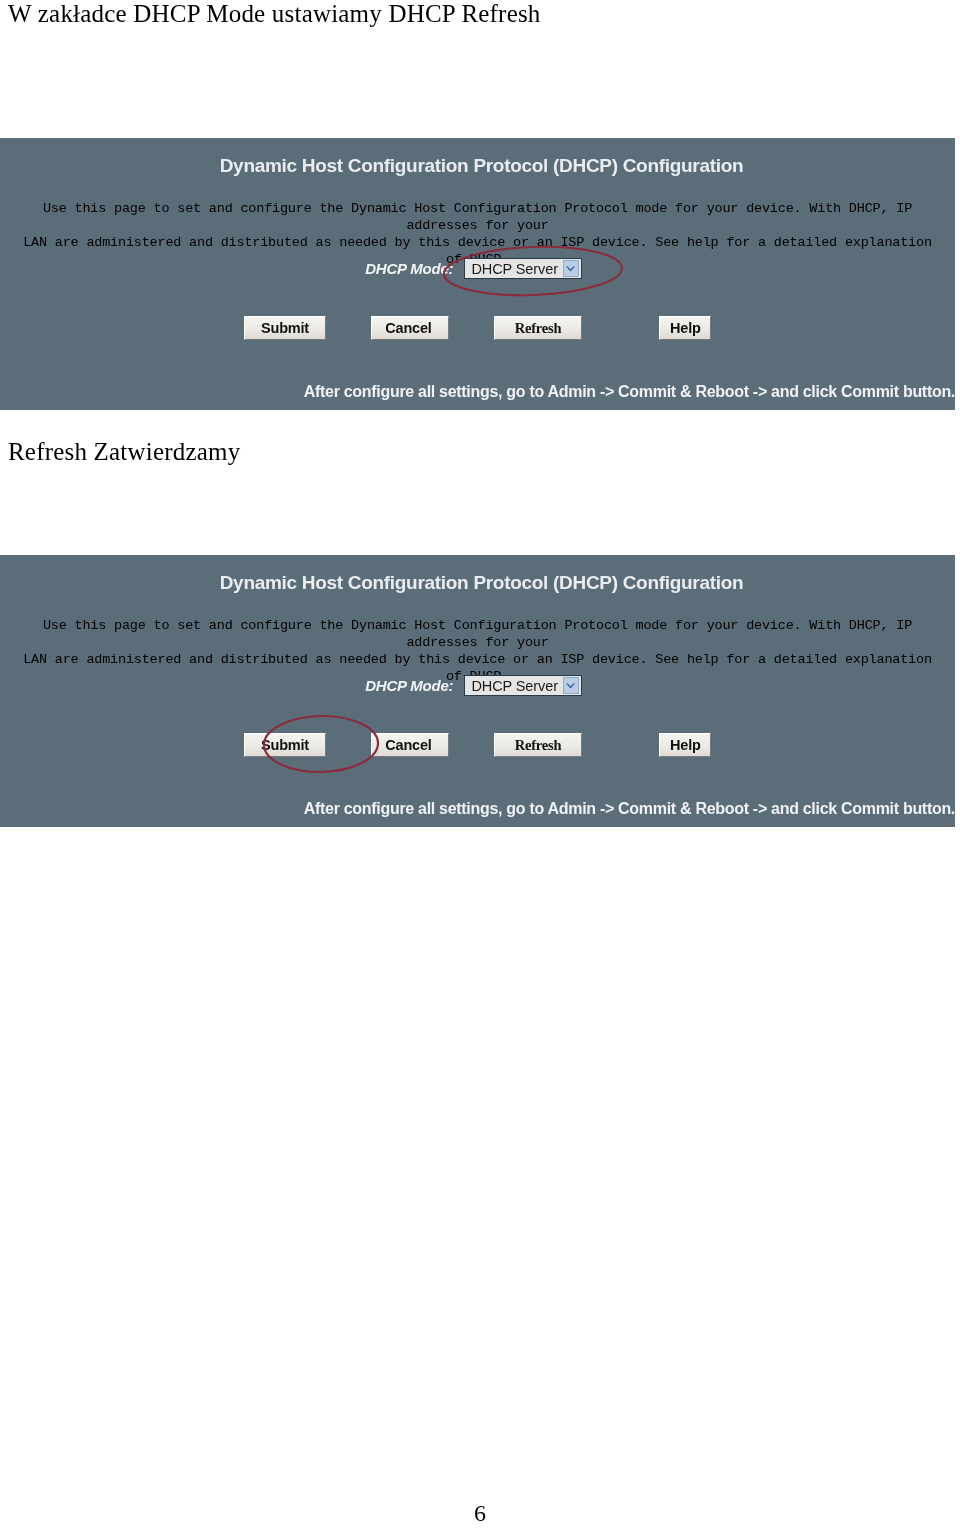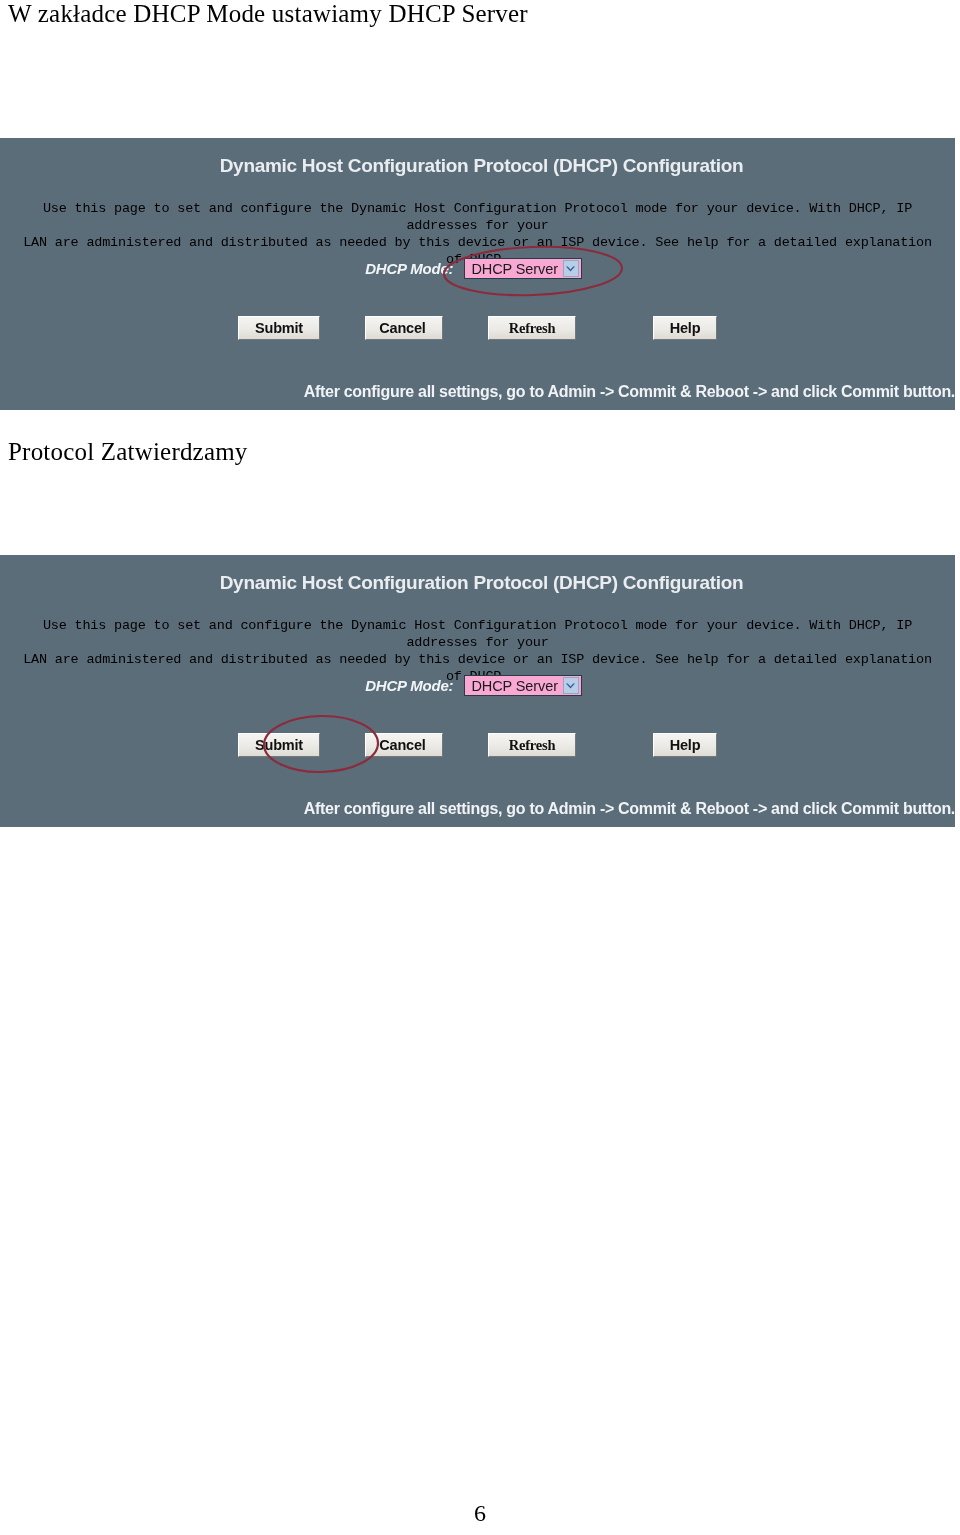--- a/index.html
+++ b/index.html
@@ -89,21 +89,21 @@
     color: #f2f5f7;
     font-size: 15px;
     font-weight: bold;
     font-style: italic;
     margin-right: 11px;
     letter-spacing: -0.2px;
   }
   .mode-select {
     display: inline-flex;
     align-items: center;
-    background: #f9a8d4;
+    background: #e5e5e5;
     border: 1px solid #2a3a46;
     height: 21px;
     padding: 0 2px 0 6px;
     box-sizing: border-box;
   }
   .mode-select .sel-value {
     font-family: "Liberation Sans", sans-serif;
     font-size: 14.5px;
     color: #1b1b1b;
     letter-spacing: -0.1px;
@@ -147,21 +147,21 @@
     text-align: center;
     margin-right: 45px;
     padding: 0 10px;
     box-sizing: border-box;
     cursor: pointer;
   }
   .btn:last-child { margin-right: 0; }
   .btn-submit  { width: 82px; }
   .btn-cancel  { width: 78px; padding-left: 7px; }
   .btn-refresh { width: 88px; font-family: Liberation Serif, serif; }
-  .btn-help    { width: 64px; margin-left: 32px; }
+  .btn-help    { width: 52px; margin-left: 32px; }
 
   
   .panel-footer {
     position: absolute;
     left: 0;
     right: 0;
     top: 245px;
     text-align: right;
     color: #f0f3f5;
     font-size: 16px;
@@ -174,21 +174,21 @@
     position: absolute;
     pointer-events: none;
   }
   .annot-ellipse svg { display: block; overflow: visible; }
   #annot-dropdown { left: 440px; top: 243px; }
   #annot-submit   { left: 258px; top: 713px; }
 </style>
 </head>
 <body>
 
-<div class="doc-text" id="heading-line">W zakładce DHCP Mode ustawiamy DHCP Server</div>
+<div class="doc-text" id="heading-line">W zakładce DHCP Mode ustawiamy DHCP Refresh</div>
 
 <div class="screenshot" id="panel-one">
 
   <div class="panel-title">Dynamic Host Configuration Protocol (DHCP) Configuration</div>
 
   <div class="panel-desc">
     <div>Use this page to set and configure the Dynamic Host Configuration Protocol mode for your device. With DHCP, IP addresses for your</div>
     <div>LAN are administered and distributed as needed by this device or an ISP device. See help for a detailed explanation of DHCP.</div>
   </div>
 
@@ -213,21 +213,21 @@
 
   <div class="panel-footer">After configure all settings, go to Admin -&gt; Commit &amp; Reboot -&gt; and click Commit button.</div>
 </div>
 
 <div class="annot-ellipse" id="annot-dropdown">
   <svg width="196" height="56" viewBox="0 0 196 56">
     <ellipse cx="93" cy="28" rx="89" ry="24" fill="none" stroke="#8b2b3c" stroke-width="2.1" transform="rotate(-2 93 28)"></ellipse>
   </svg>
 </div>
 
-<div class="doc-text" id="mid-line">Protocol Zatwierdzamy</div>
+<div class="doc-text" id="mid-line">Refresh Zatwierdzamy</div>
 
 <div class="screenshot" id="panel-two">
 
   <div class="panel-title">Dynamic Host Configuration Protocol (DHCP) Configuration</div>
 
   <div class="panel-desc">
     <div>Use this page to set and configure the Dynamic Host Configuration Protocol mode for your device. With DHCP, IP addresses for your</div>
     <div>LAN are administered and distributed as needed by this device or an ISP device. See help for a detailed explanation of DHCP.</div>
   </div>
 

